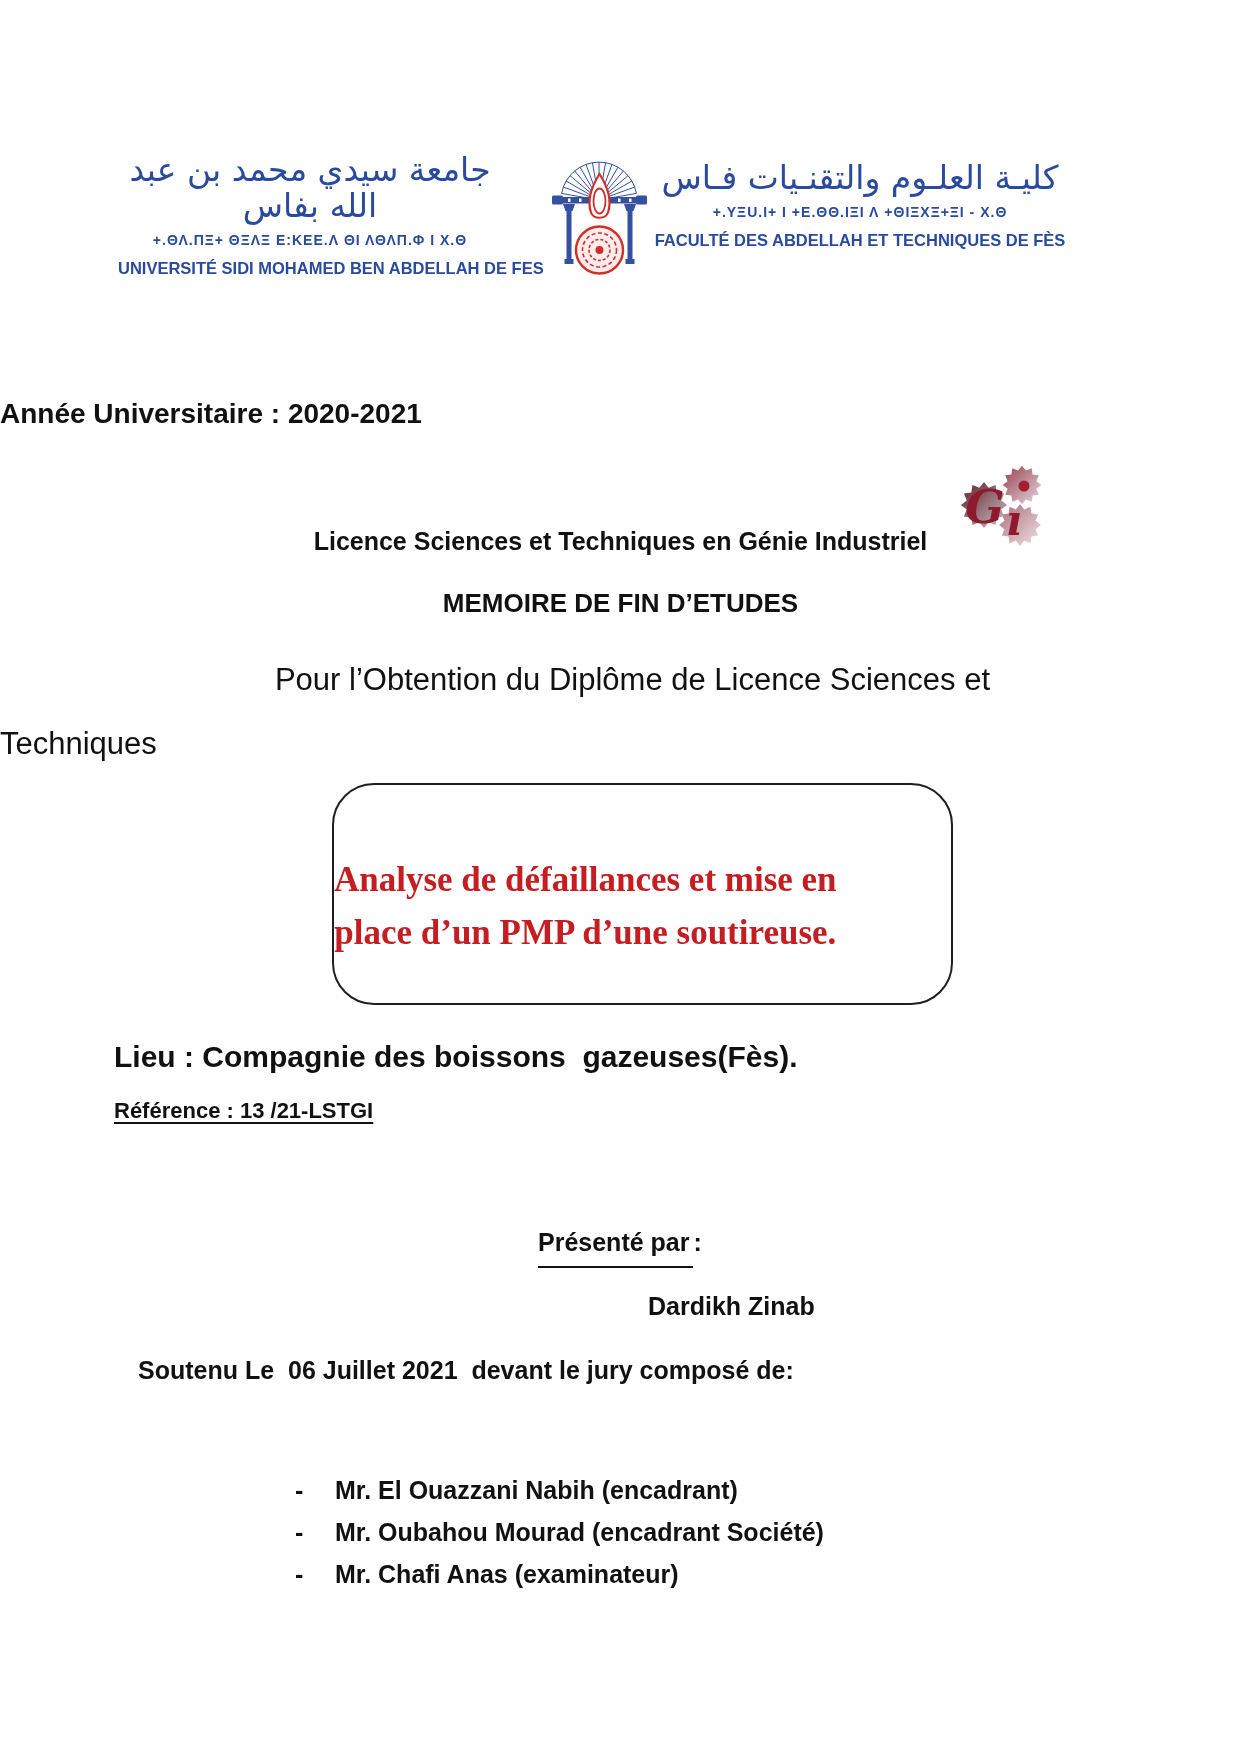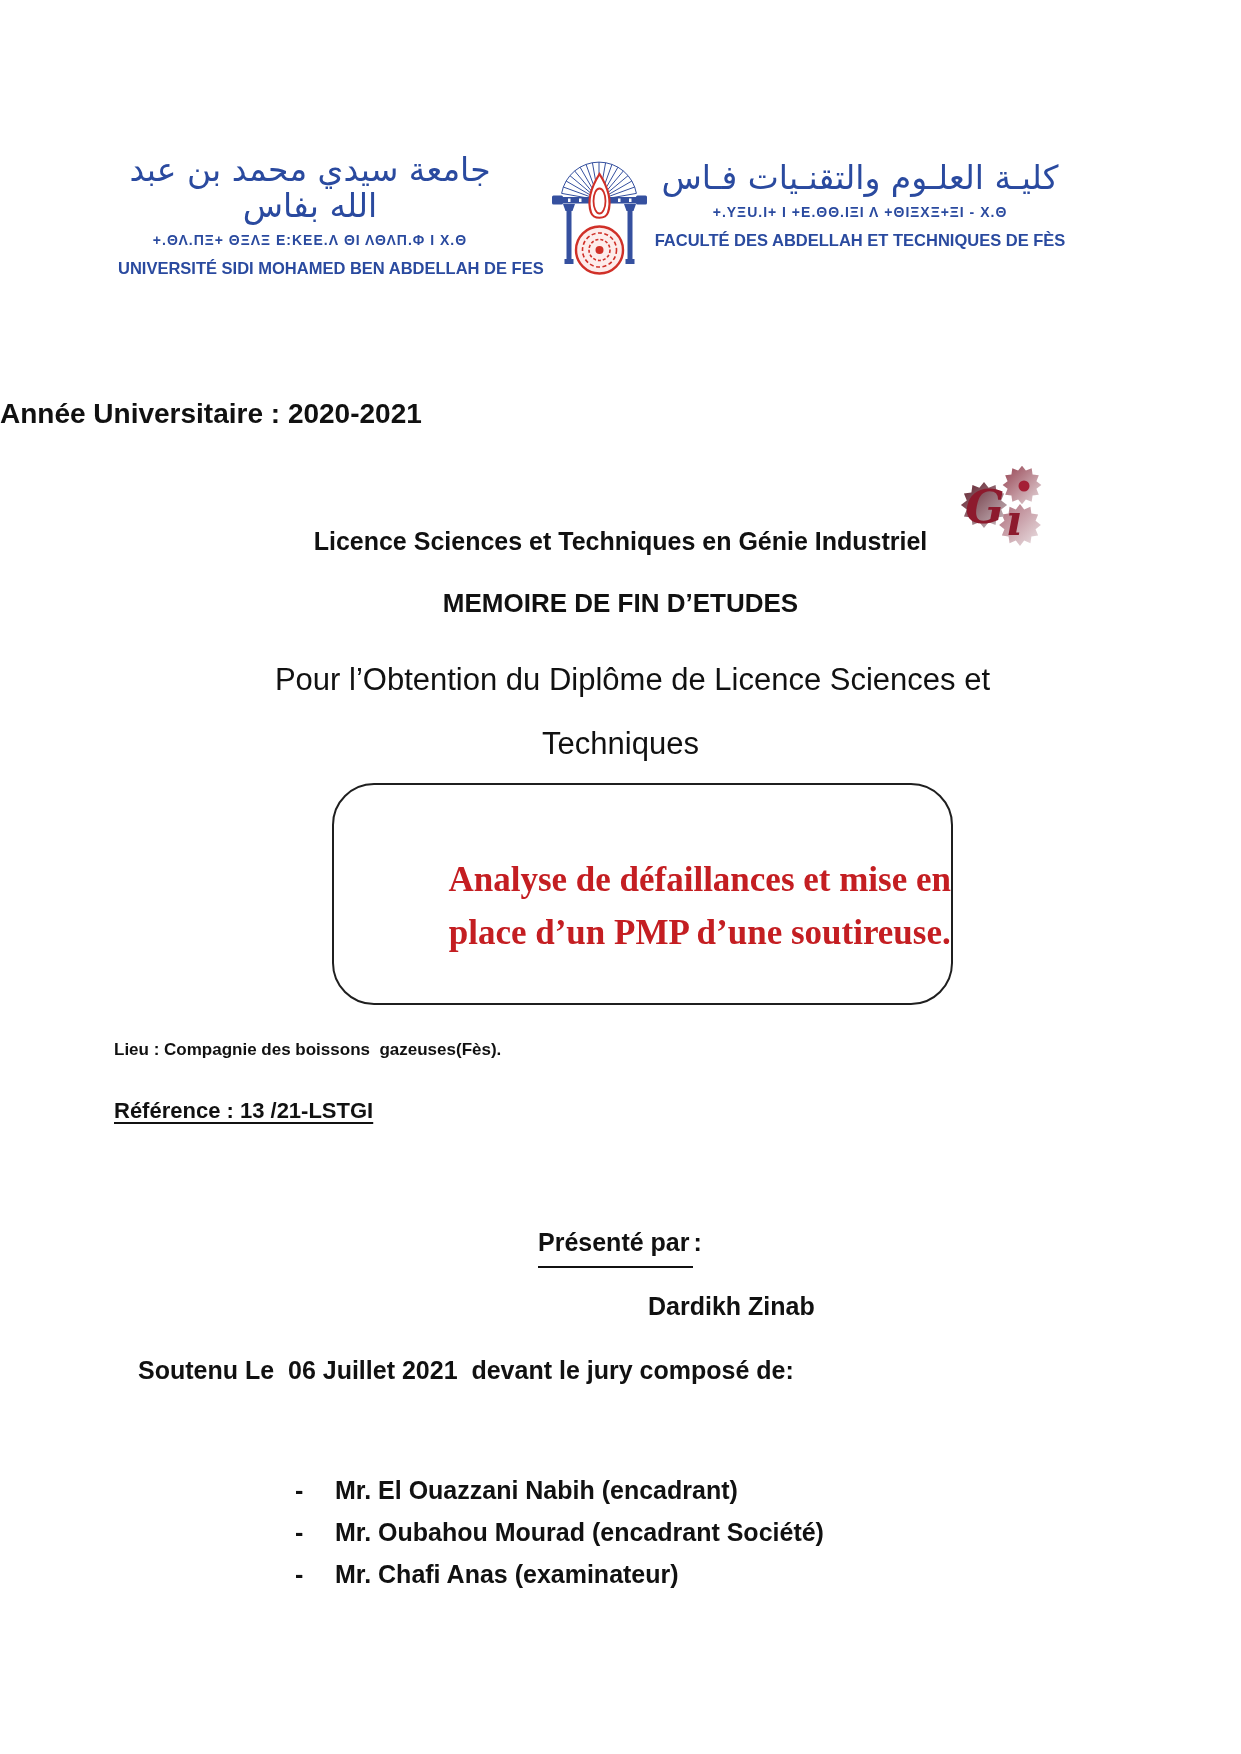--- a/index.html
+++ b/index.html
@@ -30,36 +30,36 @@
   .left-block{left:118px;top:152px;width:384px;}
   .right-block{left:650px;top:160px;width:420px;}
   .emblem{left:552px;top:140px;}
 
   
   .annee{left:0;top:398px;width:1010px;text-align:left;font-weight:700;font-size:28px;}
   .gi-logo{left:952px;top:455px;}
   .program{left:0;top:527px;width:1241px;text-align:center;font-weight:700;font-size:25px;}
   .memoire{left:0;top:588px;width:1241px;text-align:center;font-weight:700;font-size:26px;}
   .purpose1{left:0;top:662px;width:1241px;text-align:center;font-weight:400;font-size:31px;padding-left:12px;}
-  .purpose2{left:0;top:726px;width:1241px;text-align:center;font-weight:400;font-size:31px;}
+  .purpose2{left:0;top:726px;width:1241px;font-weight:400;font-size:31px;}
 
   .title-box{
     left:332px;top:783px;width:621px;height:222px;
     border:2.5px solid #1f1f1f;border-radius:42px;
     box-sizing:border-box;
-    display:flex;flex-direction:column;justify-content:center;align-items:flex-end;
+    display:flex;flex-direction:column;justify-content:center;align-items:flex-start;
   }
   .title-text{
     margin-top:24px;
     font-family:"Liberation Serif","DejaVu Serif",serif;
     font-weight:700;font-size:35px;line-height:53px;
     text-align:center;
   }
 
-  .lieu{left:114px;top:1040px;font-weight:700;font-size:17px;white-space:pre;}
+  .lieu{left:114px;top:1040px;font-weight:700;font-size:30px;white-space:pre;}
   .reference{left:114px;top:1098px;font-weight:700;font-size:22px;
     text-decoration:underline;text-decoration-thickness:2px;text-underline-offset:4px;}
 
   .presente{left:538px;top:1228px;font-weight:700;font-size:25px;}
   .presente .ul{border-bottom:2.5px solid #111;padding-bottom:10px;padding-right:4px;}
   .candidate{left:648px;top:1292px;font-weight:700;font-size:25px;}
   .soutenu{left:138px;top:1356px;font-weight:700;font-size:25px;white-space:pre;}
 
   .jury{left:295px;top:1476px;font-weight:700;font-size:25px;}
   .jury-row{display:flex;height:42px;align-items:flex-start;}

